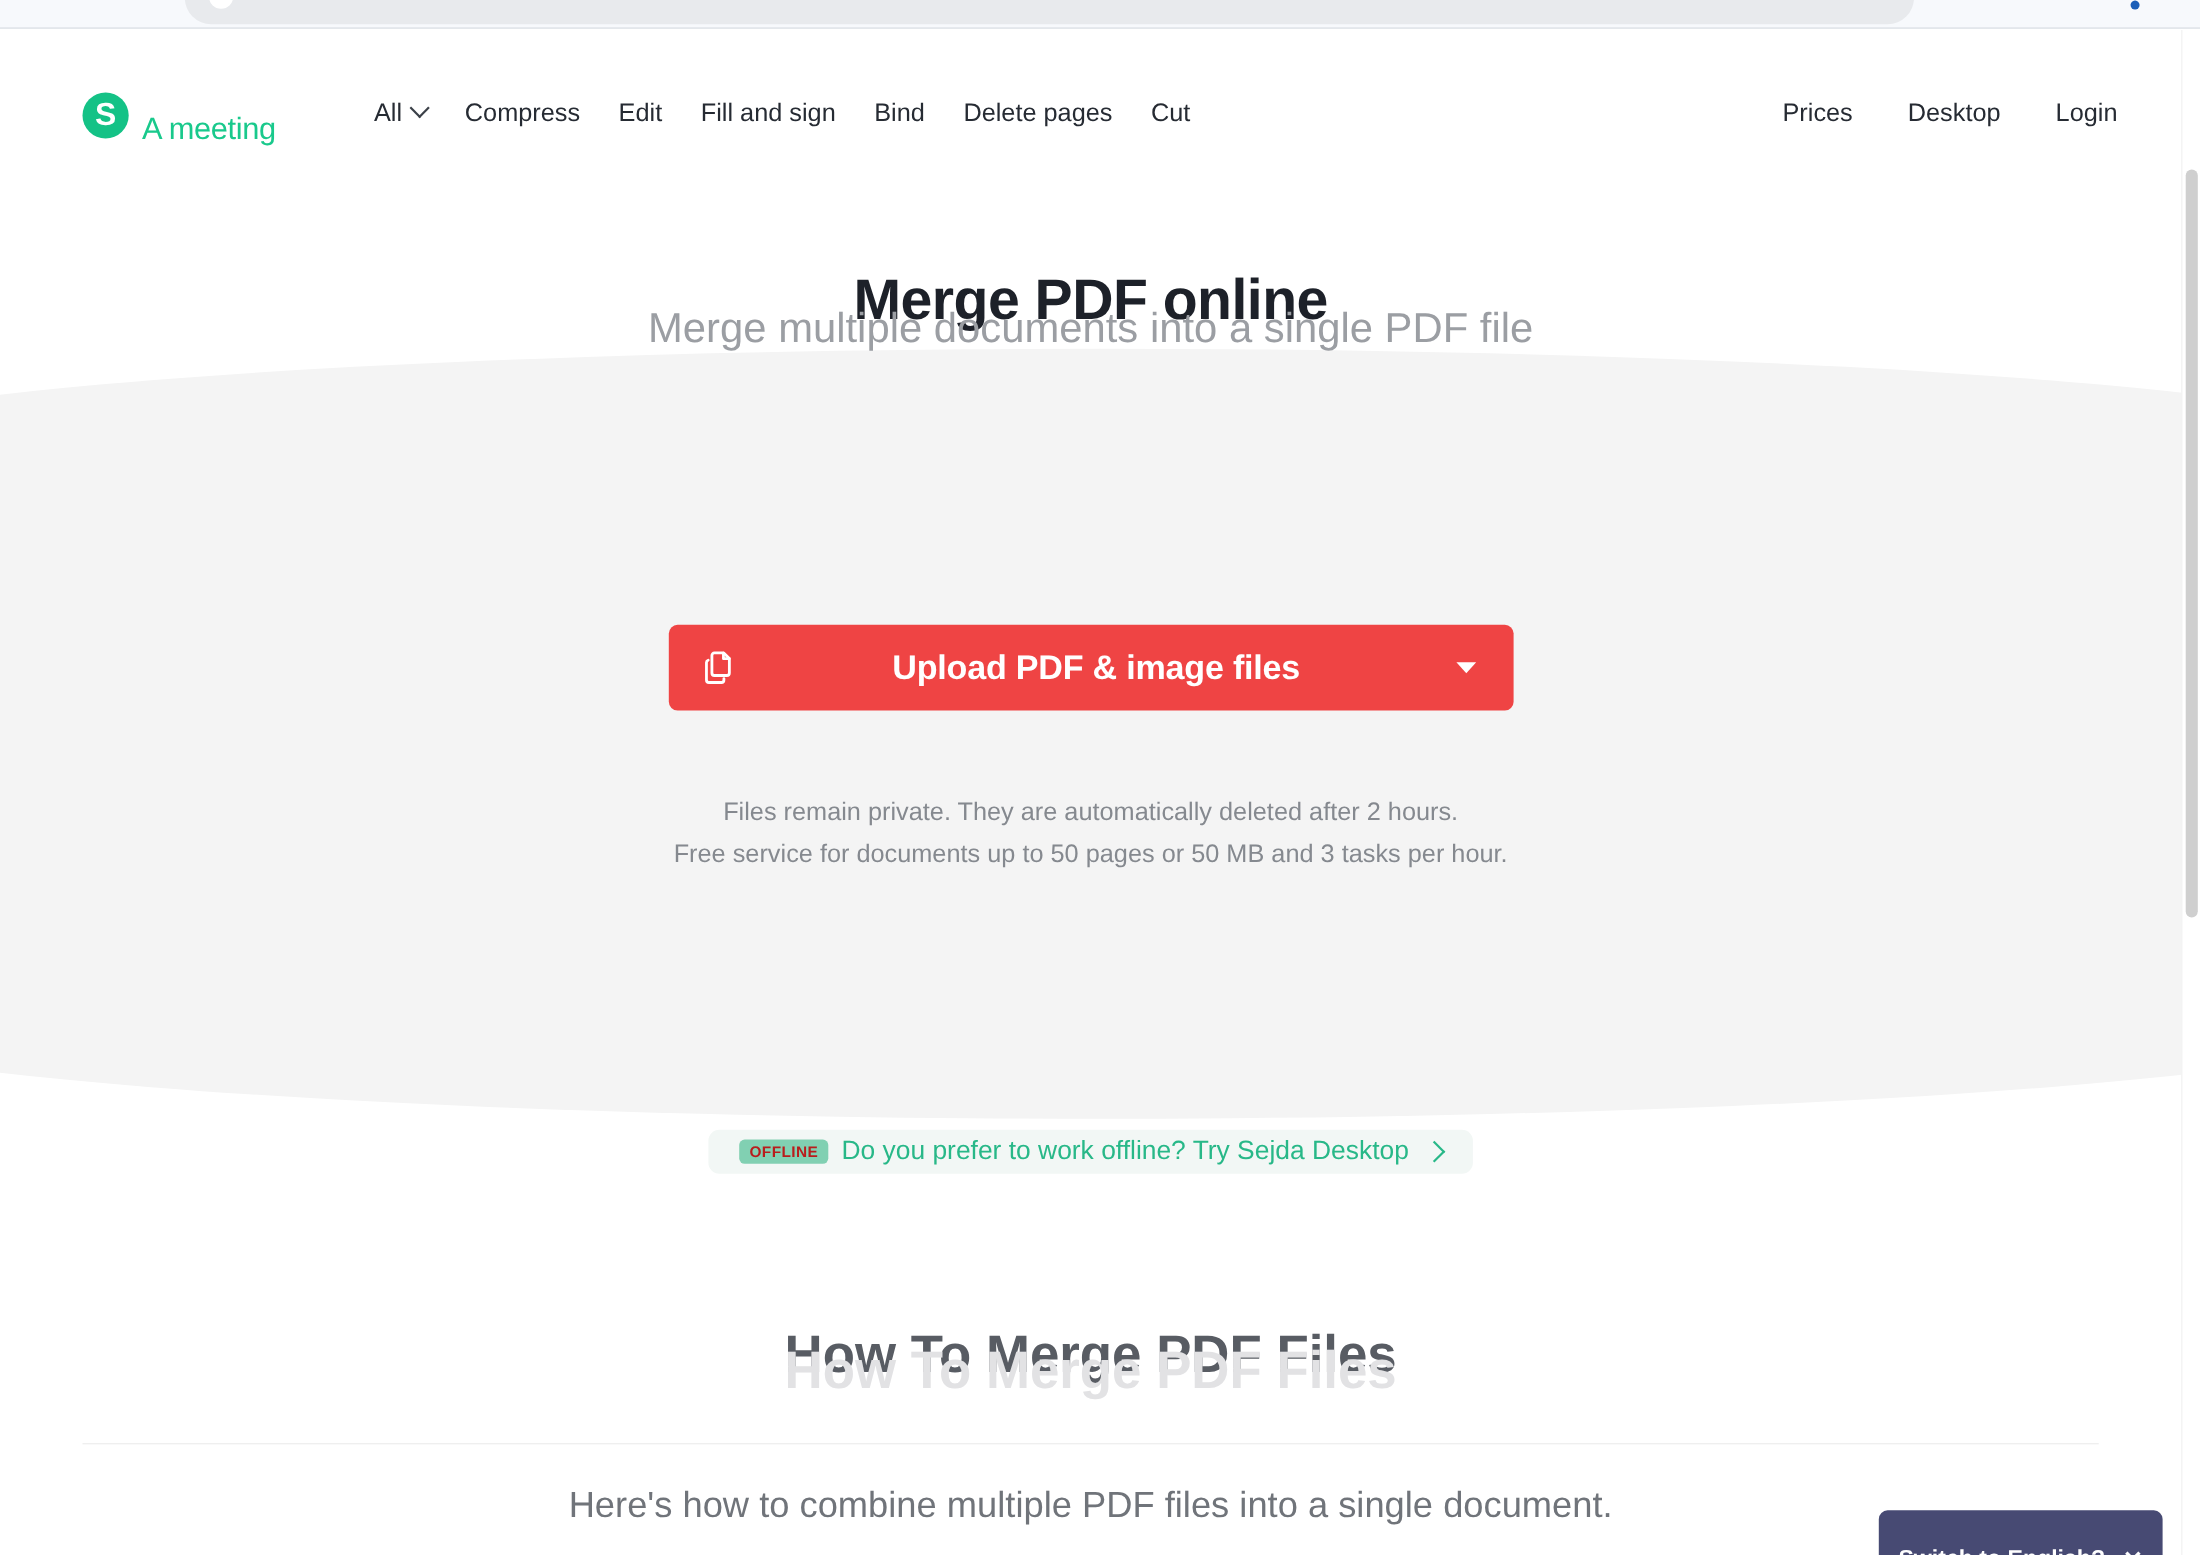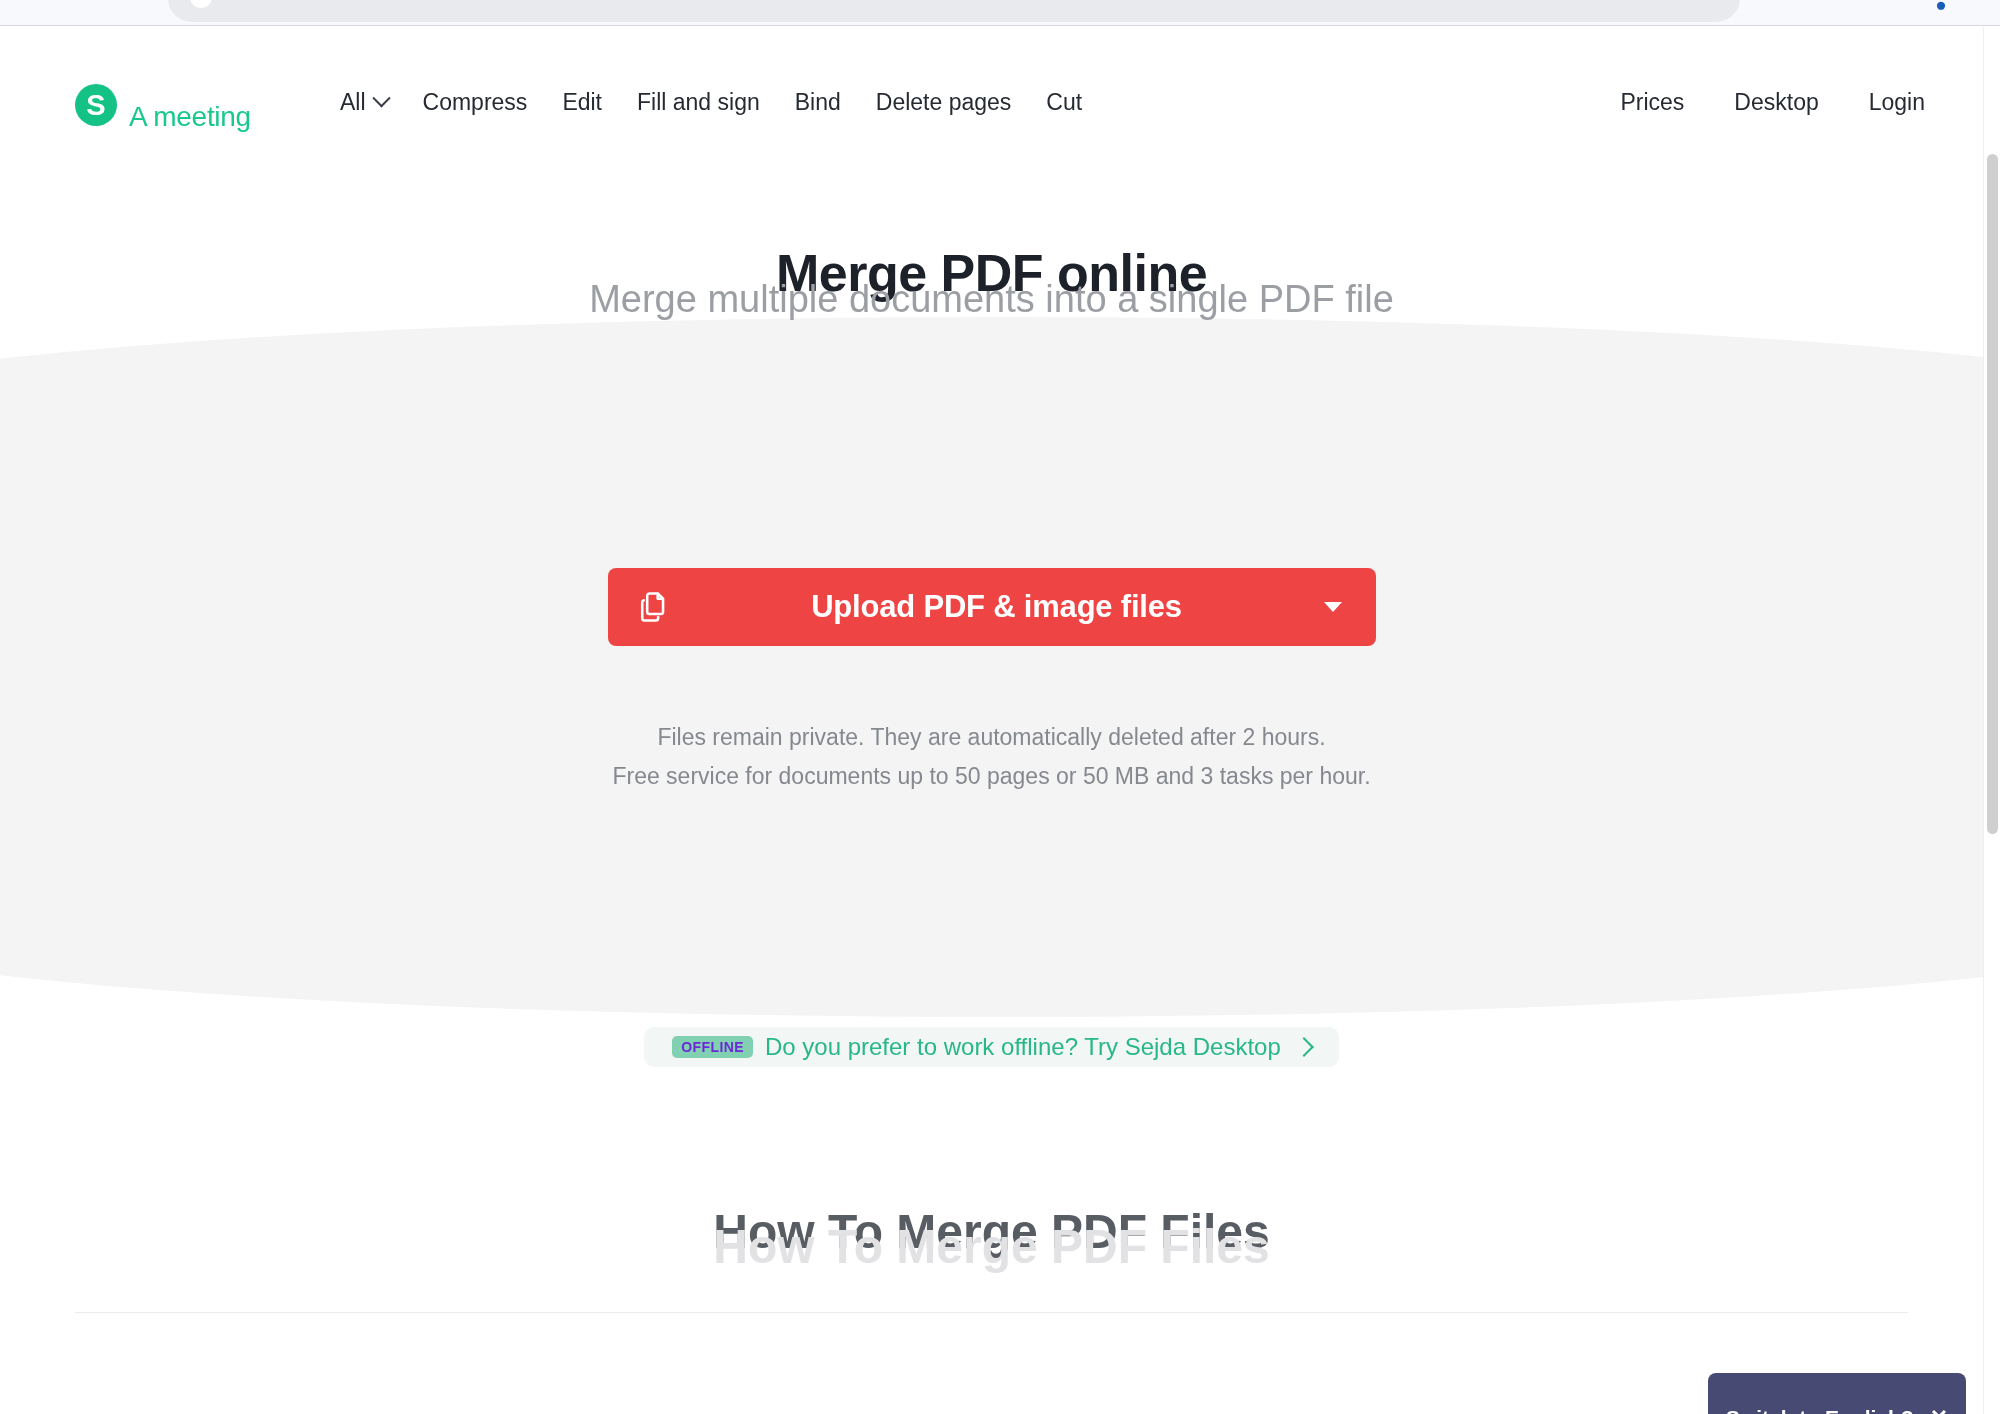--- a/index.html
+++ b/index.html
@@ -292,21 +292,21 @@
     align-items: center;
     gap: 12px;
     height: 40px;
     padding: 0 28px;
     background: #f2f7f5;
     border-radius: 10px;
     cursor: pointer;
   }
   .offline-badge {
     background: #81d0b2;
-    color: #6d28d9;
+    color: #b91c1c;
     font-size: 14px;
     font-weight: 700;
     letter-spacing: 0.4px;
     padding: 3px 9px;
     border-radius: 5px;
   }
   .offline-text {
     color: #28b888;
     font-size: 24px;
     font-weight: 400;
@@ -460,20 +460,21 @@
     <div class="offline-banner">
       <span class="offline-badge">OFFLINE</span>
       <span class="offline-text">Do you prefer to work offline? Try Sejda Desktop</span>
       <span class="chev-right"></span>
     </div>
   </div>
 
   <h2 class="howto-title">How To Merge PDF Files</h2>
   <div class="howto-title-ghost">How To Merge PDF Files</div>
   <div class="section-divider"></div>
+  <div class="howto-intro">Here's how to combine multiple PDF files into a single document.</div>
 
   <div class="lang-toast">
     <span class="lang-toast-label">Switch to English?</span>
     <span class="lang-toast-close">✕</span>
   </div>
 
   <div class="scrollbar-track">
     <div class="scrollbar-thumb"></div>
   </div>
 

